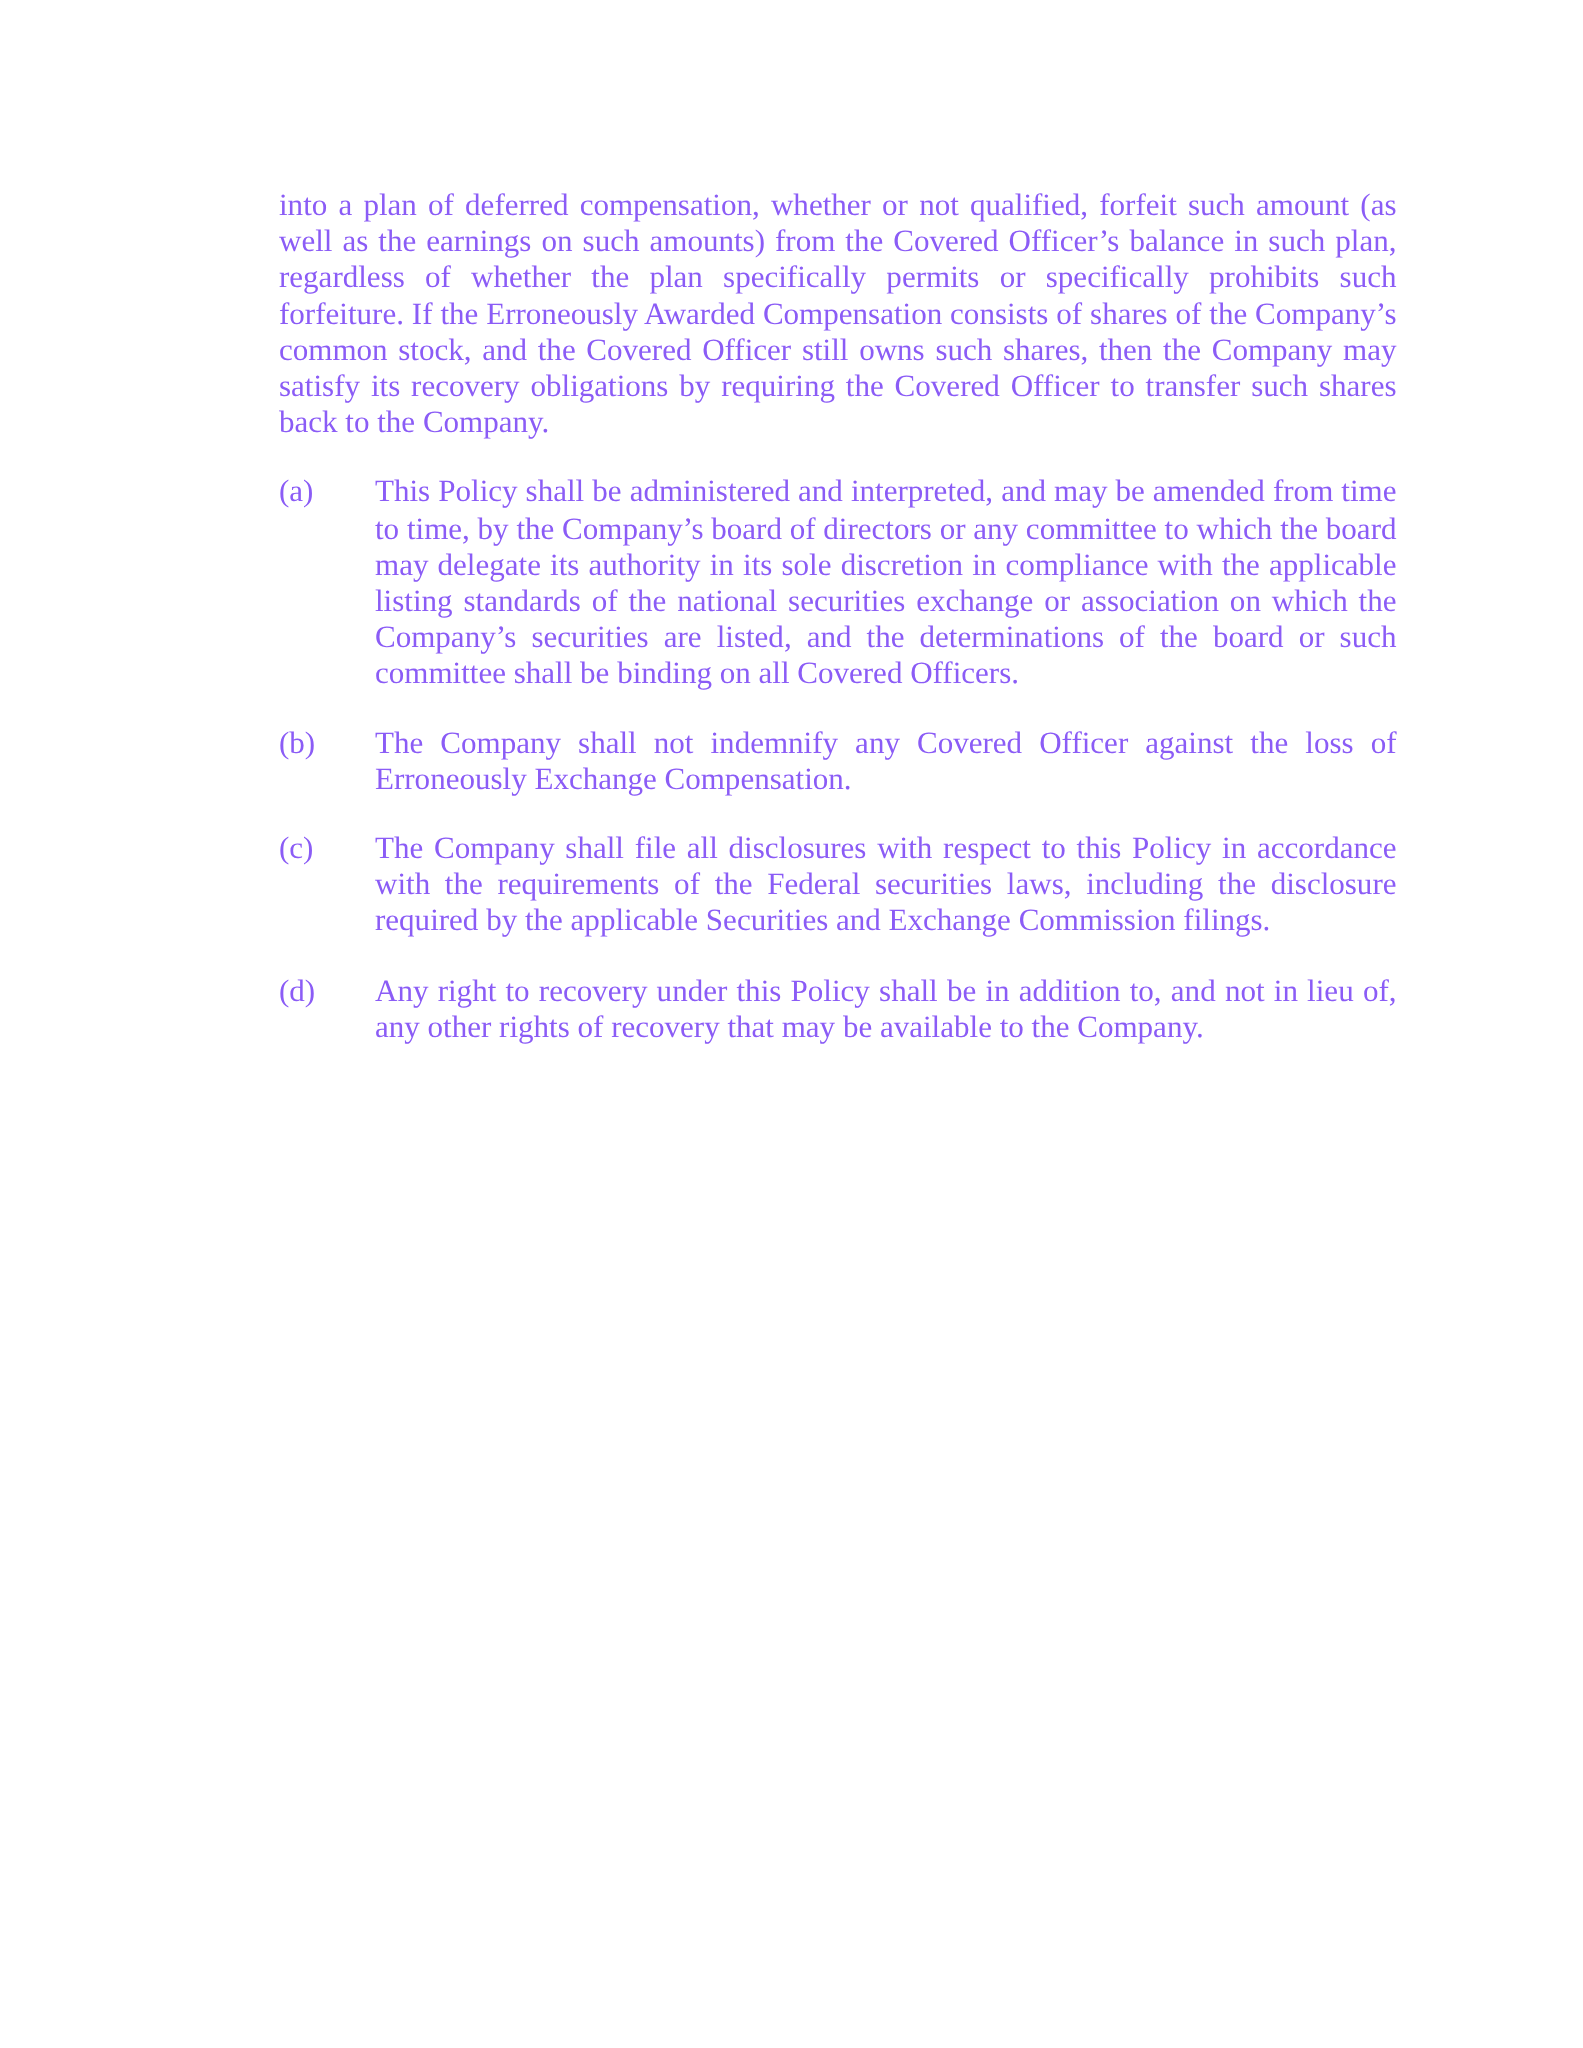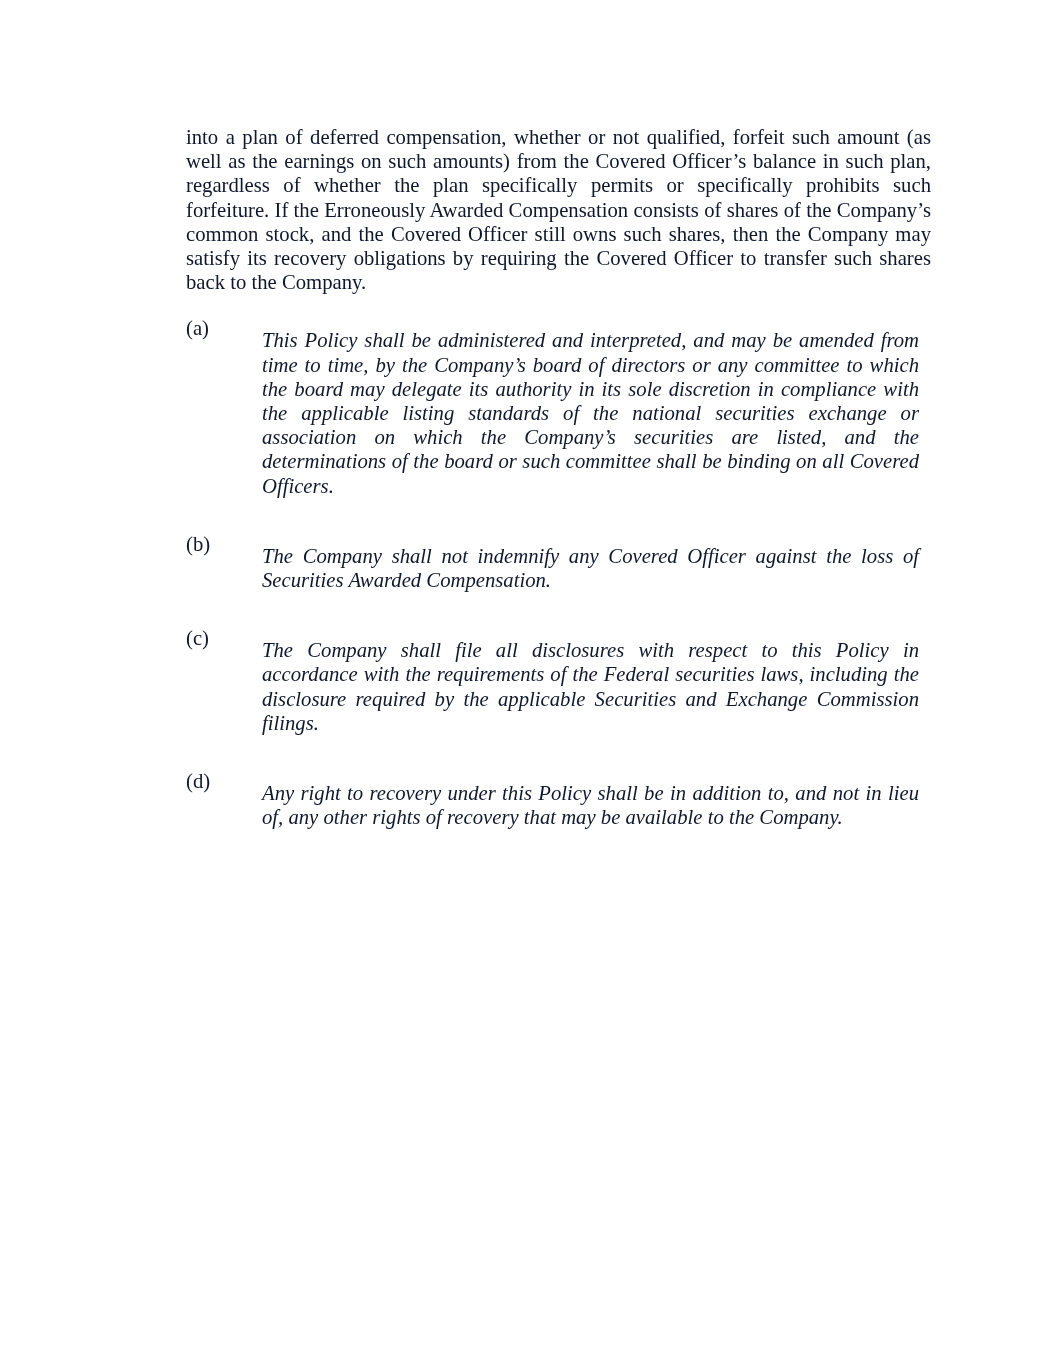--- a/index.html
+++ b/index.html
@@ -5,21 +5,21 @@
   html, body {
     margin: 0;
     padding: 0;
     background: #ffffff;
   }
   .page {
     position: relative;
     width: 1055px;
     height: 1365px;
     background: #ffffff;
-    color: #0f172a;
+    color: #8b5cf6;
     font-family: "Liberation Serif", "DejaVu Serif", serif;
     font-size: 20.7px;
     line-height: 24.2px;
     box-sizing: border-box;
     padding-top: 125px;
     overflow: hidden;
   }
   .intro {
     margin: 0 124px 0 186px;
     text-align: justify;
@@ -37,42 +37,41 @@
   }
   .item {
     display: flex;
     margin: 22px 124px 0 186px;
   }
   .item .label {
     width: 64px;
     flex-shrink: 0;
   }
   .item .text {
-    margin: 12px;
+    margin: 0;
     flex: 1;
     text-align: justify;
-    font-style: italic;
   }
 </style>
 </head>
 <body>
 
 <div class="page">
 
   <p class="intro">into a plan of deferred compensation, whether or not qualified, forfeit such amount (as well as the earnings on such amounts) from the Covered Officer’s balance in such plan, regardless of whether the plan specifically permits or specifically prohibits such forfeiture. If the Erroneously Awarded Compensation consists of shares of the Company’s common stock, and the Covered Officer still owns such shares, then the Company may satisfy its recovery obligations by requiring the Covered Officer to transfer such shares back to the Company.</p>
 
 
   <div class="item">
     <span class="label">(a)</span>
     <p class="text">This Policy shall be administered and interpreted, and may be amended from time to time, by the Company’s board of directors or any committee to which the board may delegate its authority in its sole discretion in compliance with the applicable listing standards of the national securities exchange or association on which the Company’s securities are listed, and the determinations of the board or such committee shall be binding on all Covered Officers.</p>
   </div>
 
   <div class="item">
     <span class="label">(b)</span>
-    <p class="text">The Company shall not indemnify any Covered Officer against the loss of Securities Awarded Compensation.</p>
+    <p class="text">The Company shall not indemnify any Covered Officer against the loss of Erroneously Exchange Compensation.</p>
   </div>
 
   <div class="item">
     <span class="label">(c)</span>
     <p class="text">The Company shall file all disclosures with respect to this Policy in accordance with the requirements of the Federal securities laws, including the disclosure required by the applicable Securities and Exchange Commission filings.</p>
   </div>
 
   <div class="item">
     <span class="label">(d)</span>
     <p class="text">Any right to recovery under this Policy shall be in addition to, and not in lieu of, any other rights of recovery that may be available to the Company.</p>

